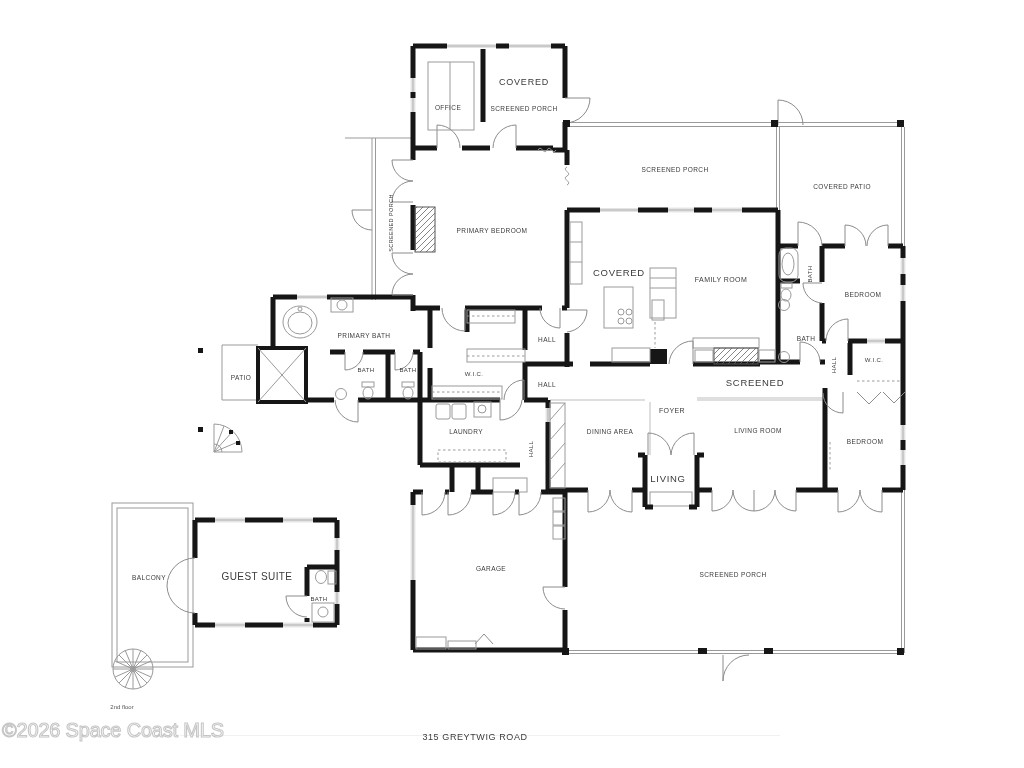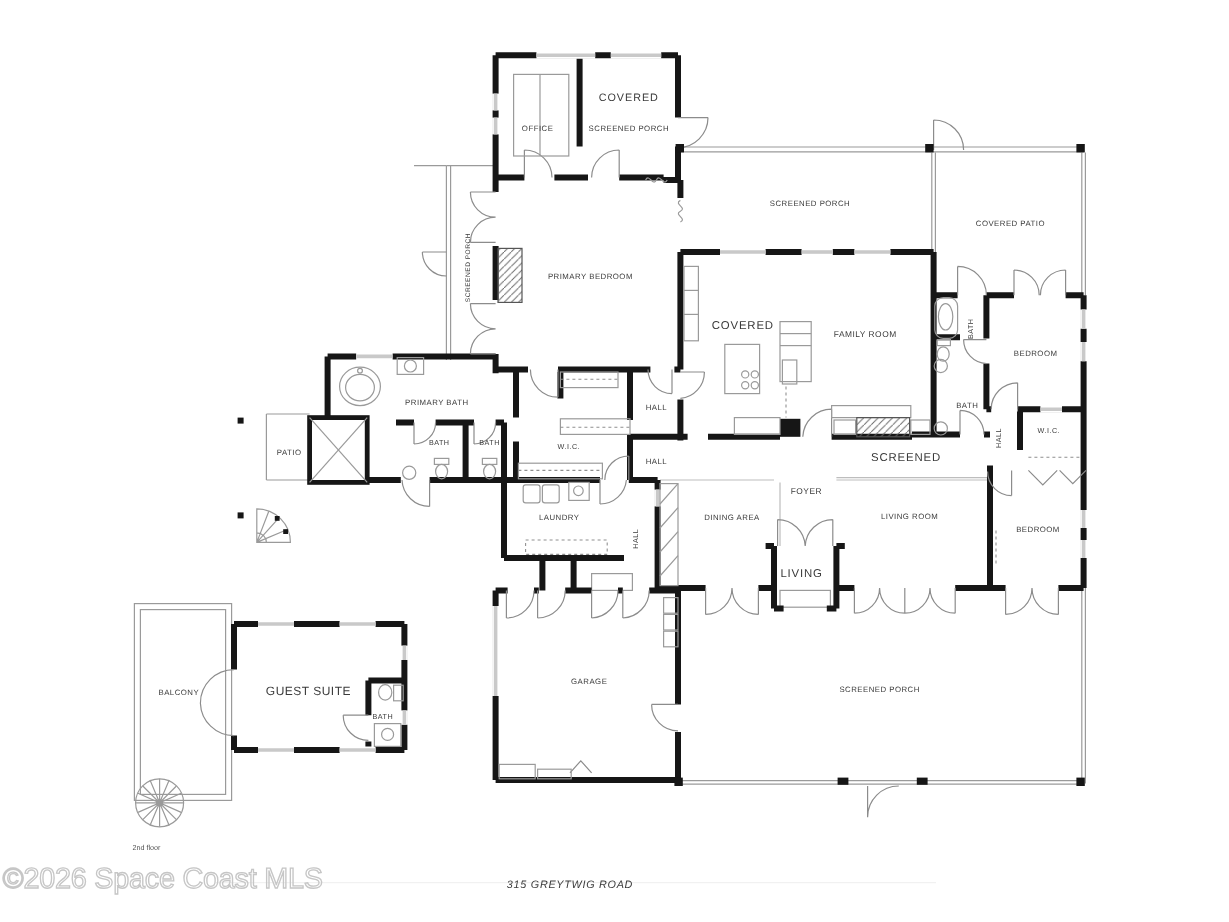--- a/index.html
+++ b/index.html
@@ -21,24 +21,24 @@
   .hatch rect{stroke:#555;stroke-width:1;}
   .lbl{position:absolute;transform:translate(-50%,-50%);font-size:6.5px;line-height:1.15;
        color:var(--label);letter-spacing:.4px;white-space:nowrap;}
   .s5{font-size:5.5px;} .s6{font-size:6px;} .s7{font-size:7px;} .s75{font-size:10px;}
   .s9{font-size:9.5px;letter-spacing:.7px;}
   .vert{transform:translate(-50%,-50%) rotate(-90deg);}
   .lbl2{position:absolute;transform:translate(-50%,-50%);display:flex;flex-direction:column;
         align-items:center;gap:18px;color:var(--label);white-space:nowrap;}
   .lbl2 .big{font-size:9px;letter-spacing:.8px;}
   .lbl2 .small{font-size:6.5px;letter-spacing:.4px;}
-  #watermark{position:absolute;left:2px;top:719px;font-size:24px;letter-spacing:-.2px;
+  #watermark{position:absolute;left:2px;top:719px;font-size:20px;letter-spacing:-.2px;
              color:transparent;-webkit-text-stroke:1.1px var(--watermark);}
   #address{position:absolute;left:475px;top:737px;transform:translate(-50%,-50%);
-           font-size:9px;color:#3c3c3c;letter-spacing:.6px;white-space:nowrap;font-style:italic;}
+           font-size:9px;color:#3c3c3c;letter-spacing:.6px;white-space:nowrap;}
   #floor-note{position:absolute;left:122px;top:707px;transform:translate(-50%,-50%);
               font-size:6px;color:#555;}
   #addr-rule{position:absolute;left:180px;top:735px;width:600px;height:1px;background:#f1f1f1;}
 </style>
 </head>
 <body>
 
 <div id="canvas">
 
 <svg id="plan-svg" width="1024" height="768" viewBox="0 0 1024 768">

